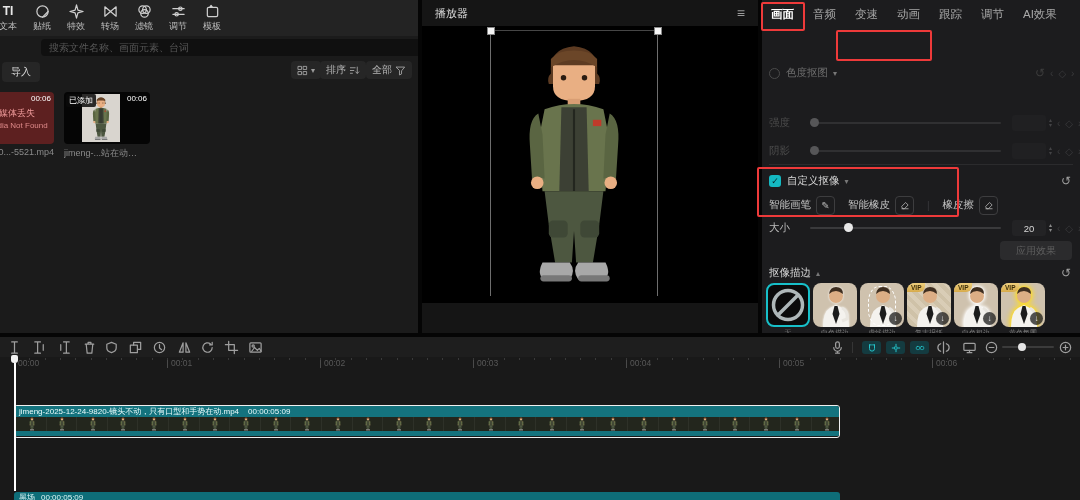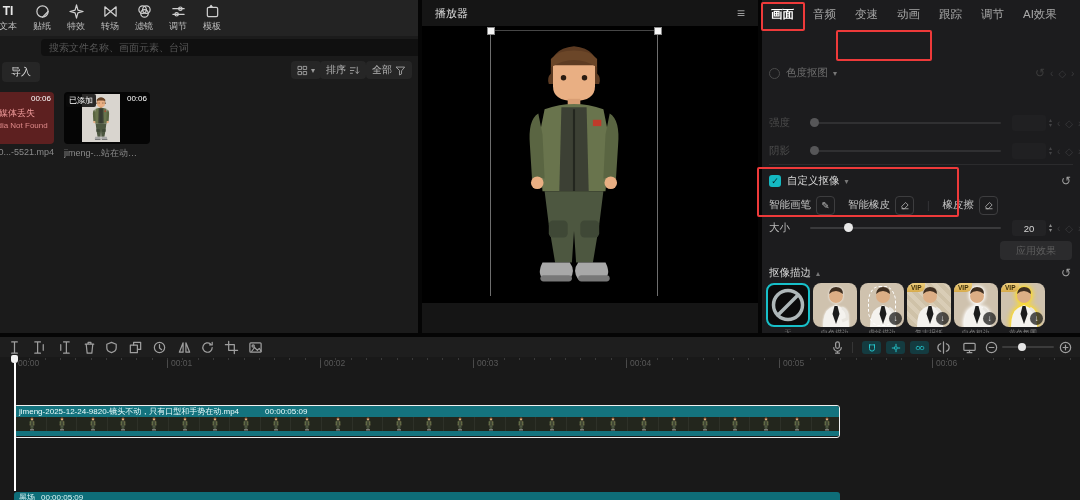--- a/index.html
+++ b/index.html
@@ -116,21 +116,21 @@
   .tl-sep{position:absolute;top:5px;width:1px;height:11px;background:#353535;}
   .tgl{position:absolute;top:4px;width:19px;height:13px;background:#143b40;border-radius:3px;display:flex;align-items:center;justify-content:center;cursor:pointer;}
   .tgl .ic{width:10px;height:10px;color:#24c3c9;}
   .zoom-track{position:absolute;top:9px;left:1002px;width:52px;height:2px;background:#3b3b3b;border-radius:1px;}
   .zoom-knob{position:absolute;top:-3px;left:16px;width:8px;height:8px;border-radius:50%;background:#e5e5e5;cursor:pointer;}
   .ruler{position:absolute;left:0;top:20px;width:100%;height:14px;}
   .rlab{position:absolute;top:2px;font-size:8.5px;color:#585858;border-left:1px solid #4a4a4a;padding-left:3px;line-height:9px;}
   .tick{position:absolute;top:1px;width:1px;height:2px;background:#3a3a3a;}
   .clip{position:absolute;left:14px;width:826px;border-radius:3px;overflow:hidden;}
   #clip1{top:68px;height:33px;border:1.5px solid #f0f0f0;box-sizing:border-box;}
-  #clip1 .chead{height:11px;background:#14737e;display:flex;align-items:center;gap:26px;padding:0 4px;}
+  #clip1 .chead{height:11px;background:#14737e;display:flex;align-items:center;gap:9px;padding:0 4px;}
   #clip1 .chead span{font-size:8px;color:#eafcfc;white-space:nowrap;}
   .strip{position:relative;height:14px;background:#23261d;overflow:hidden;}
   .cell{position:absolute;top:0;width:31px;height:14px;border-left:1px solid rgba(255,255,255,.05);display:flex;justify-content:center;}
   .cfoot{height:5px;background:#14737e;}
   #clip2{top:107px;height:33px;margin-top:48px;}
   #clip2 .chead{height:11px;background:#0e6d78;display:flex;align-items:center;gap:6px;padding:0 5px;}
   #clip2 .chead span{font-size:8px;color:#def7f7;white-space:nowrap;}
   #clip2 .cbody{height:13px;background:#030303;}
   #clip2 .cfoot{height:9px;background:#0e6d78;}
   .playhead{position:absolute;left:11px;top:18px;width:8px;height:136px;z-index:20;pointer-events:none;}

